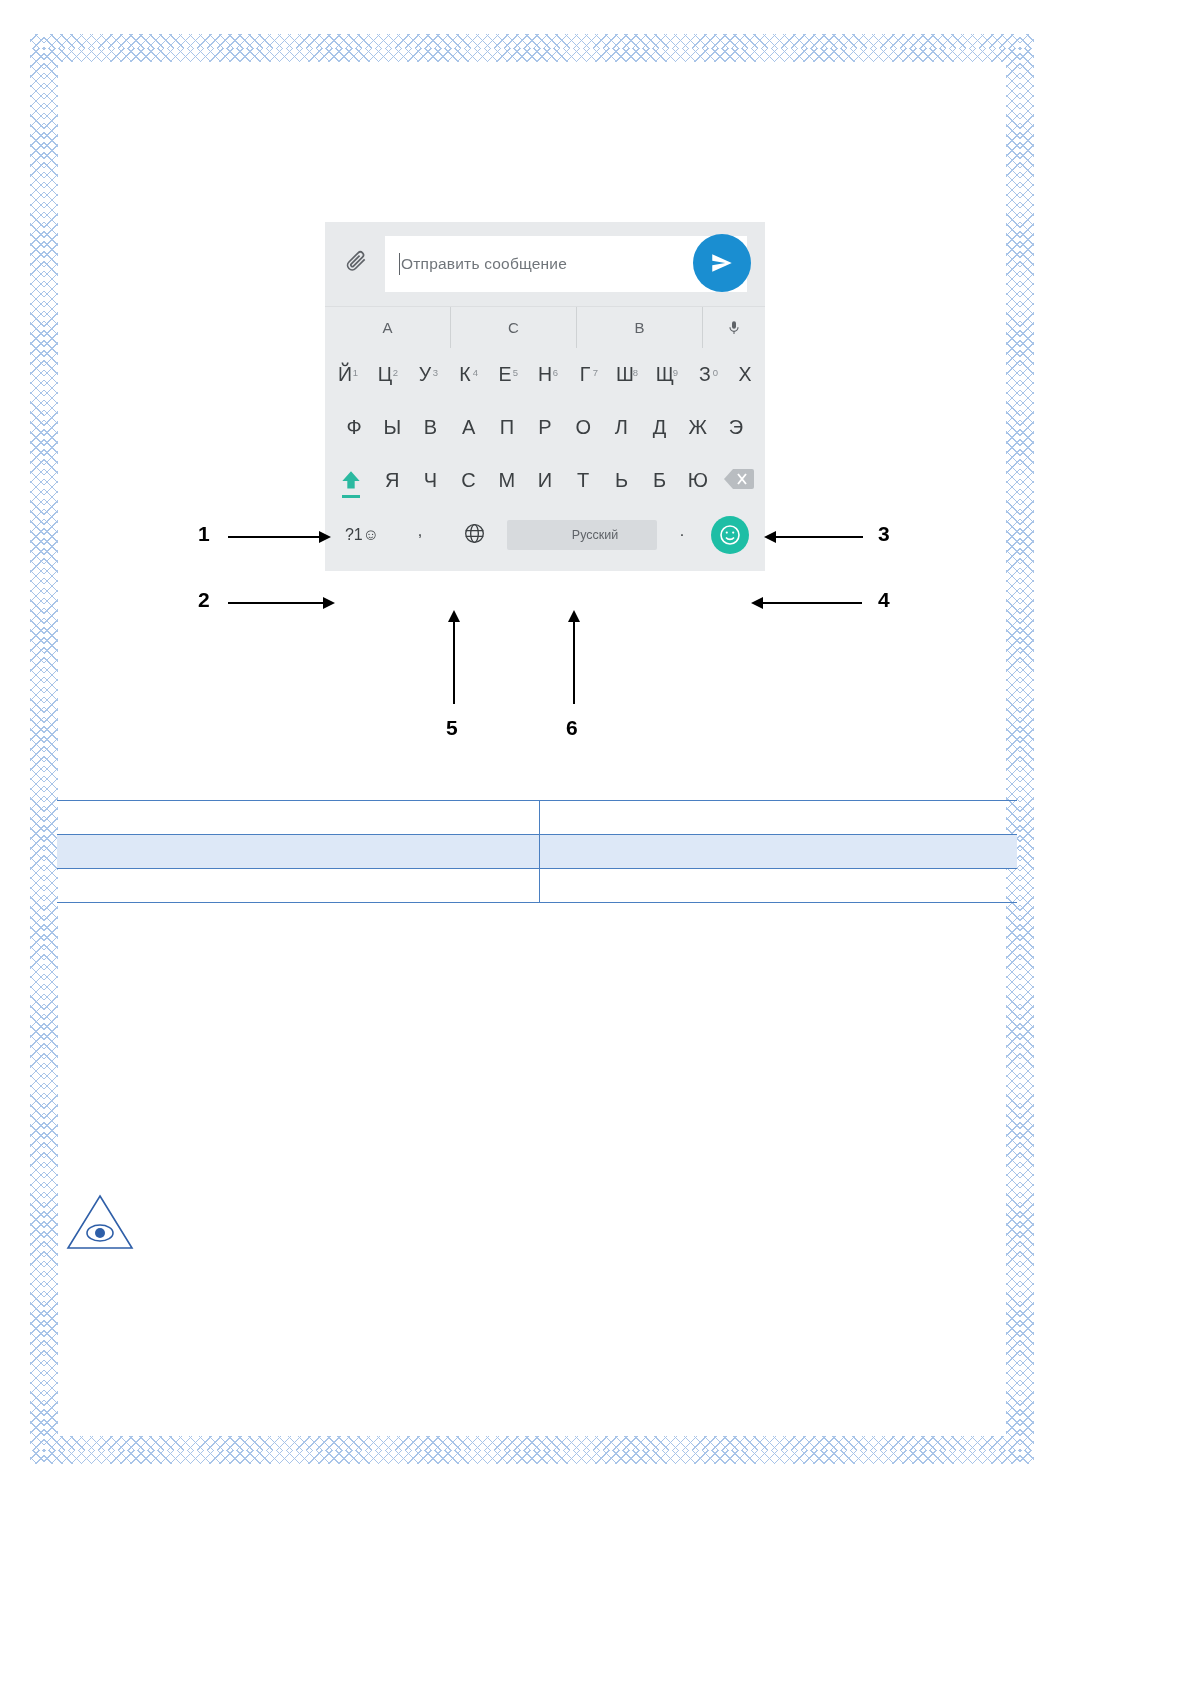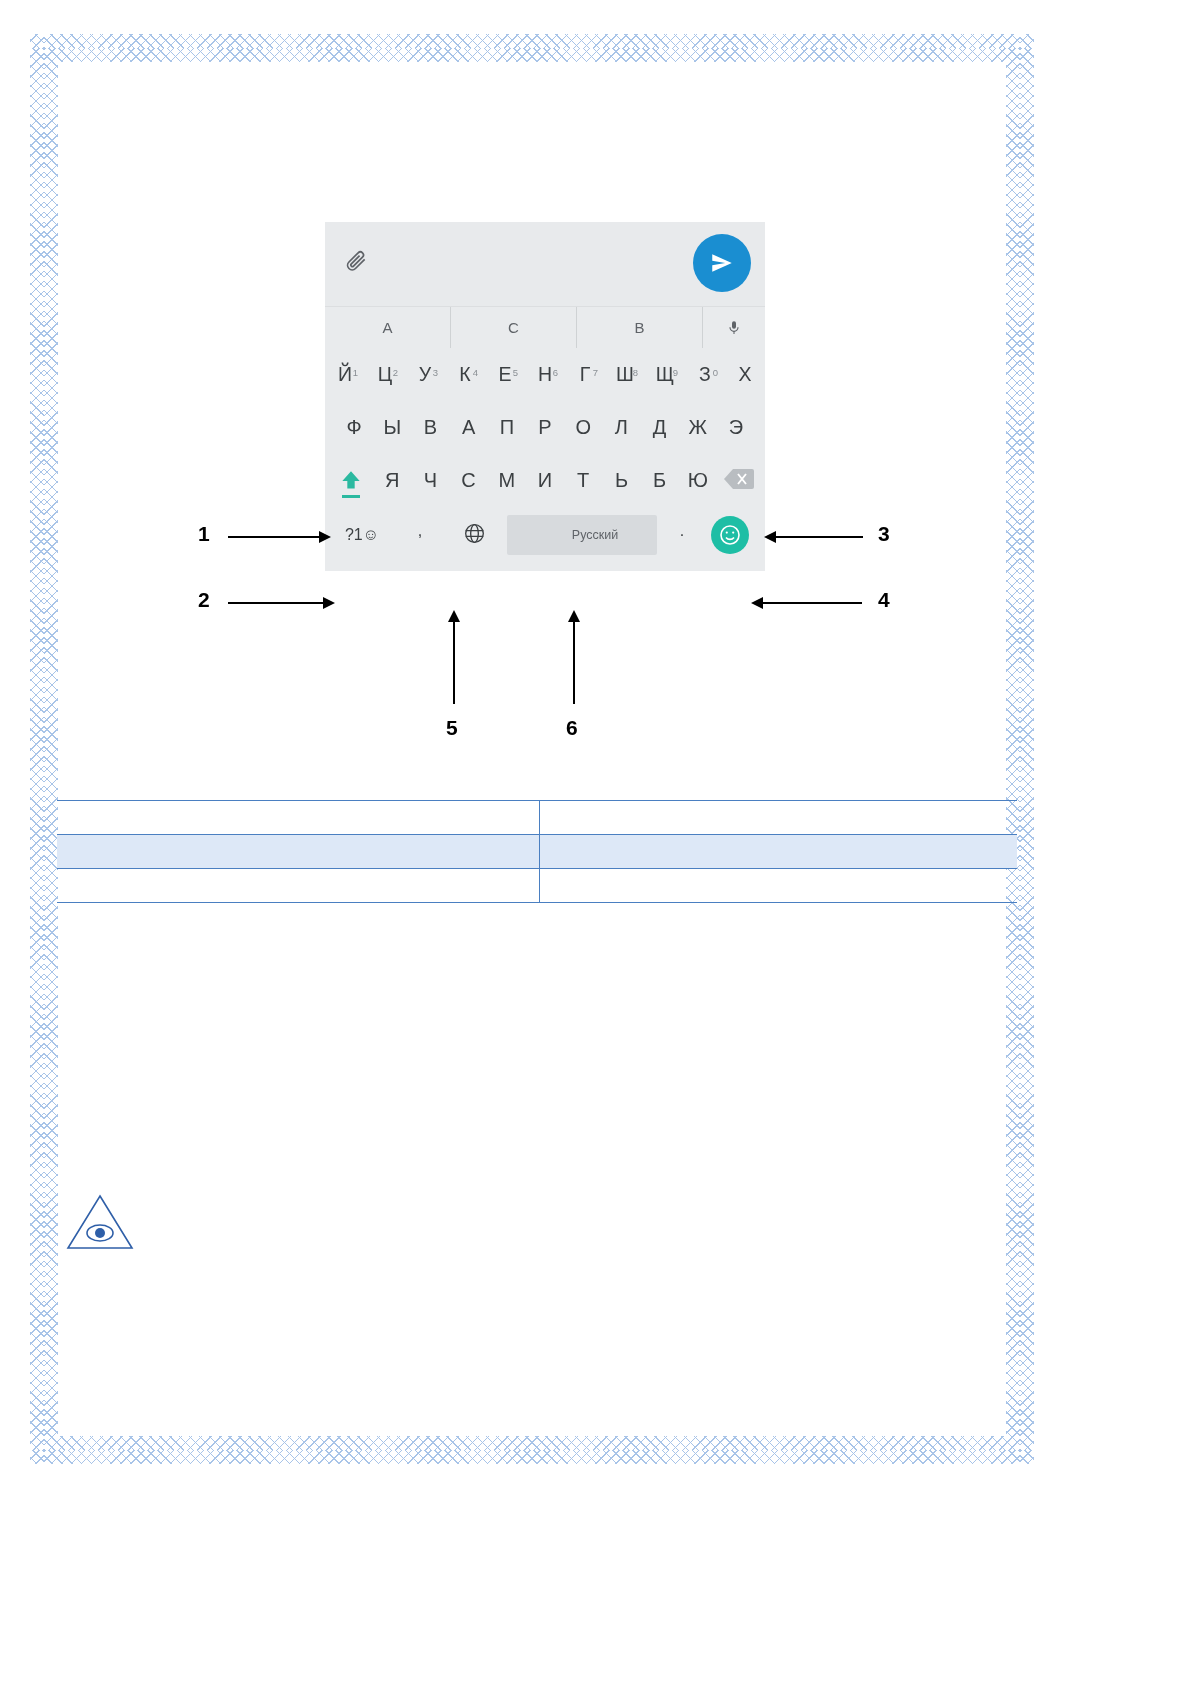--- a/index.html
+++ b/index.html
@@ -89,21 +89,21 @@
   .shift-glyph { position:relative; width:26px; height:26px; }
   .shift-underline {
     position:absolute; bottom:-4px; left:4px; width:18px; height:3px; background:#2bb9a0;
   }
 
   .row4 { height:56px; display:flex; align-items:center; padding:0 6px; }
   .fn-sym { flex:0 0 62px; text-align:center; font-size:16px; color:#3c4043; }
   .fn-comma { flex:0 0 54px; text-align:center; font-size:16px; color:#3c4043; padding-bottom:8px; }
   .fn-globe { flex:0 0 54px; display:flex; align-items:center; justify-content:center; }
   .spacebar {
-    flex:1 1 auto; height:40px; background:#d7dadd;
+    flex:1 1 auto; height:30px; background:#d7dadd;
     display:flex; align-items:center; justify-content:center;
     font-size:12.5px; color:#5f6368; border-radius:2px; margin:4px 6px;padding-left:26px;
   }
   .fn-dot { flex:0 0 38px; text-align:center; font-size:16px; color:#3c4043; padding-bottom:8px; }
   .fn-emoji { flex:0 0 58px; display:flex; align-items:center; justify-content:center; }
   .emoji-circle {
     width:38px; height:38px; border-radius:50%; background:#1ebea5;
     display:flex; align-items:center; justify-content:center;
   }
 
@@ -150,20 +150,24 @@
 <div class="page-inner"></div>
 
 <div class="figure">
 
   <div class="kb-input-bar">
     <span class="clip-icon">
       <svg width="26" height="26" viewBox="0 0 24 24" fill="none" stroke="#5f6368" stroke-width="1.6">
         <path d="M20 9.5l-8.5 8.5a4.2 4.2 0 01-6-6l8.5-8.5a2.8 2.8 0 014 4l-8.3 8.3a1.4 1.4 0 01-2-2l7.6-7.6"></path>
       </svg>
     </span>
+    <div class="msg-field">
+      <div class="msg-caret"></div>
+      <span class="msg-placeholder">Отправить сообщение</span>
+    </div>
     <div class="send-btn">
       <svg width="26" height="26" viewBox="0 0 24 24" fill="#ffffff">
         <path d="M3 20l18-8L3 4v6l12 2-12 2z"></path>
       </svg>
     </div>
   </div>
 
   <div class="kb-body">
 
     <div class="sugg-row">

